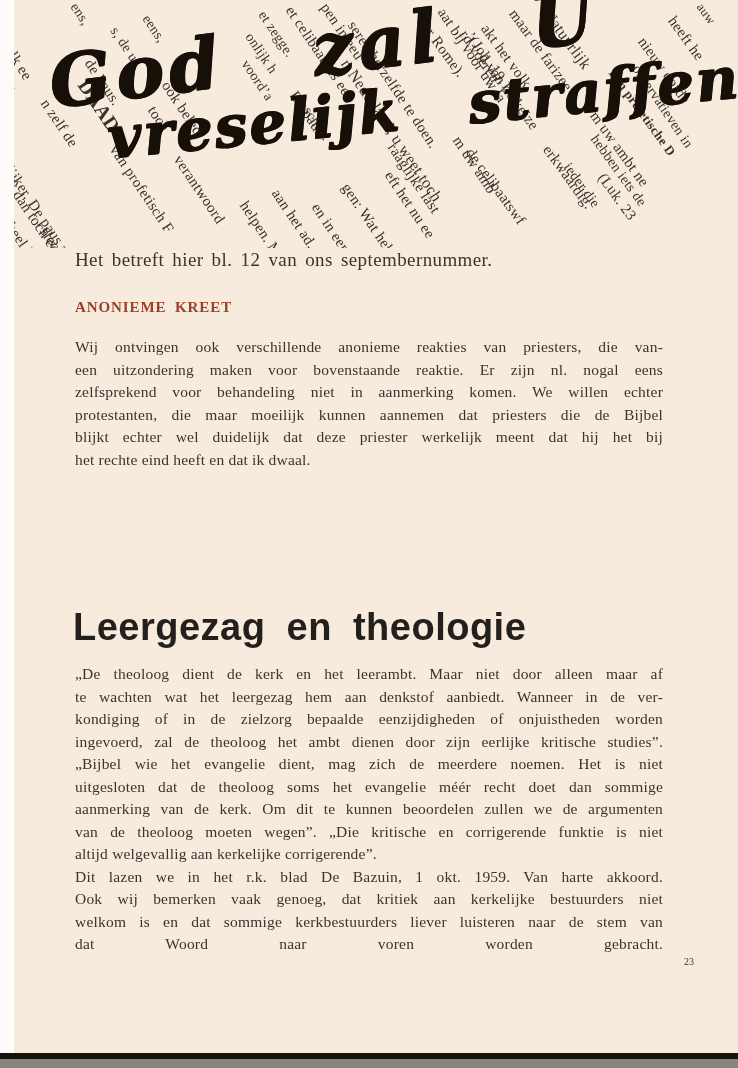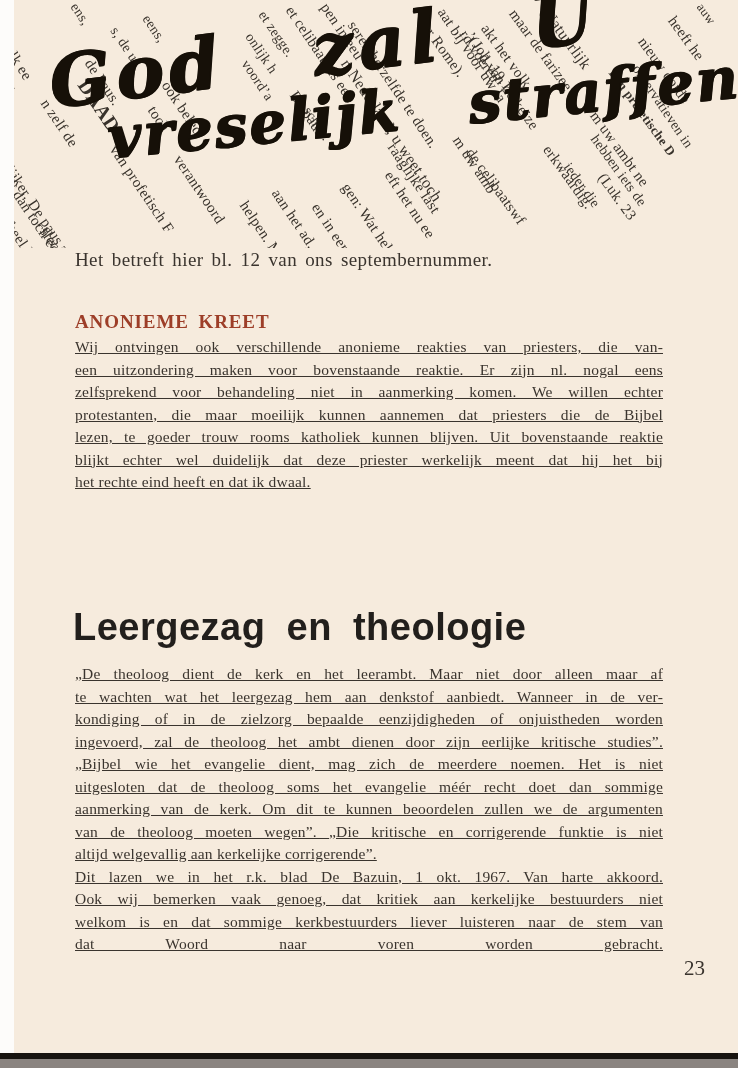--- a/index.html
+++ b/index.html
@@ -24,37 +24,37 @@
     font-family:"DejaVu Serif",serif;font-style:italic;font-weight:700;
     color:var(--ink-hand,#161008);
     text-shadow:1.5px 0 0 currentColor,0 1.2px 0 currentColor,1px 1px 0 currentColor;
   }
   .hand1{left:44px;top:40px;font-size:72px;transform:rotate(-7deg);word-spacing:60px;letter-spacing:5px;}
   .hand2{left:104px;top:104px;font-size:58px;transform:rotate(-5.5deg);word-spacing:46px;letter-spacing:2px;}
 
   
   .caption{position:absolute;left:75px;top:249px;font-size:19px;color:var(--ink,#3a342e);letter-spacing:.4px;word-spacing:3px;}
   .sec1-head{
-    position:absolute;left:75px;top:311px;font-size:19px;font-weight:700;
+    position:absolute;left:75px;top:299px;font-size:15px;font-weight:700;
     color:var(--accent,#9d3e28);letter-spacing:.9px;word-spacing:4px;
   }
   .para{position:absolute;left:75px;width:588px;font-size:15.5px;line-height:22.5px;color:var(--ink,#3a342e);letter-spacing:.2px;}
   .para1{top:336px;}
   .para2{top:663px;}
-  .tline{text-align:justify;text-align-last:justify;text-decoration:underline;}
+  .tline{text-align:justify;text-align-last:justify;}
   .para1 .tline:last-child,
   .para2 .tline:nth-child(9),
   .para2 .tline:nth-child(14){text-align-last:left;}
 
   .sec2-head{
     position:absolute;left:73px;top:606px;
     font-family:"Liberation Sans",sans-serif;font-weight:700;font-size:38px;
     color:var(--ink-title,#221f1c);letter-spacing:.5px;word-spacing:10px;
   }
-  .pagenum{position:absolute;left:684px;top:956px;font-size:21px;color:var(--ink,#3a342e);}
+  .pagenum{position:absolute;left:684px;top:956px;font-size:10px;color:var(--ink,#3a342e);}
 </style>
 </head>
 <body>
 
 <div class="page">
 
   <div class="collage" id="collage">
     <div class="hand hand1">God zal U</div>
     <div class="hand hand2">vreselijk straffen !</div>
   <span class="frag" style="left: 80px; top: 0px; font-size: 14px; transform: rotate(56deg);">ens,</span>
@@ -111,37 +111,36 @@
     </div>
 
   <div class="caption">Het betreft hier bl. 12 van ons septembernummer.</div>
 
   <div class="sec1-head">ANONIEME KREET</div>
   <div class="para para1">
       <div class="tline">Wij ontvingen ook verschillende anonieme reakties van priesters, die van-</div>
       <div class="tline">een uitzondering maken voor bovenstaande reaktie. Er zijn nl. nogal eens</div>
       <div class="tline">zelfsprekend voor behandeling niet in aanmerking komen. We willen echter</div>
       <div class="tline">protestanten, die maar moeilijk kunnen aannemen dat priesters die de Bijbel</div>
-      <div class="tline">lezen, te goeder trouw rooms katholiek kunnen blijven. Uit bovenstaande reaktie</div>
       <div class="tline">blijkt echter wel duidelijk dat deze priester werkelijk meent dat hij het bij</div>
       <div class="tline">het rechte eind heeft en dat ik dwaal.</div>
     </div>
 
   <div class="sec2-head">Leergezag en theologie</div>
   <div class="para para2">
       <div class="tline">„De theoloog dient de kerk en het leerambt. Maar niet door alleen maar af</div>
       <div class="tline">te wachten wat het leergezag hem aan denkstof aanbiedt. Wanneer in de ver-</div>
       <div class="tline">kondiging of in de zielzorg bepaalde eenzijdigheden of onjuistheden worden</div>
       <div class="tline">ingevoerd, zal de theoloog het ambt dienen door zijn eerlijke kritische studies”.</div>
       <div class="tline">„Bijbel wie het evangelie dient, mag zich de meerdere noemen. Het is niet</div>
       <div class="tline">uitgesloten dat de theoloog soms het evangelie méér recht doet dan sommige</div>
       <div class="tline">aanmerking van de kerk. Om dit te kunnen beoordelen zullen we de argumenten</div>
       <div class="tline">van de theoloog moeten wegen”. „Die kritische en corrigerende funktie is niet</div>
       <div class="tline">altijd welgevallig aan kerkelijke corrigerende”.</div>
-      <div class="tline">Dit lazen we in het r.k. blad De Bazuin, 1 okt. 1967. Van harte akkoord.</div>
+      <div class="tline">Dit lazen we in het r.k. blad De Bazuin, 1 okt. 1959. Van harte akkoord.</div>
       <div class="tline">Ook wij bemerken vaak genoeg, dat kritiek aan kerkelijke bestuurders niet</div>
       <div class="tline">welkom is en dat sommige kerkbestuurders liever luisteren naar de stem van</div>
       <div class="tline">dat Woord naar voren worden gebracht.</div>
     </div>
 
   <div class="pagenum">23</div>
 
   <div class="edge-left"></div>
   <div class="bottom-black"></div>
   <div class="bottom-gray"></div>

